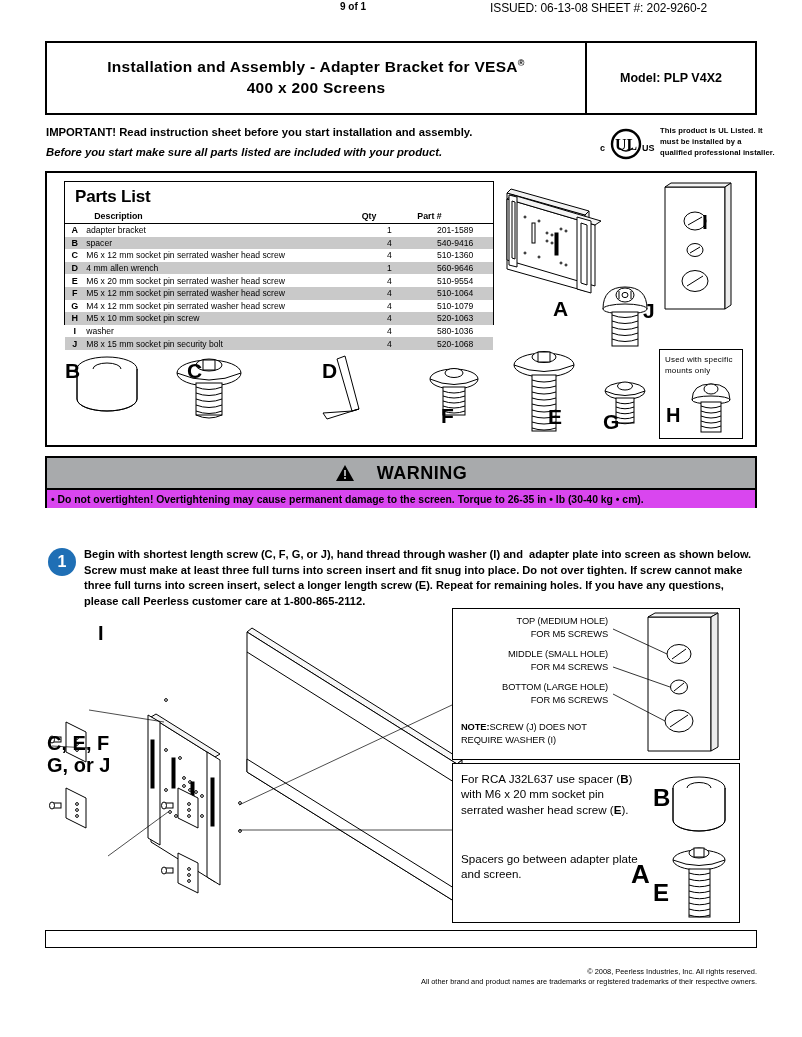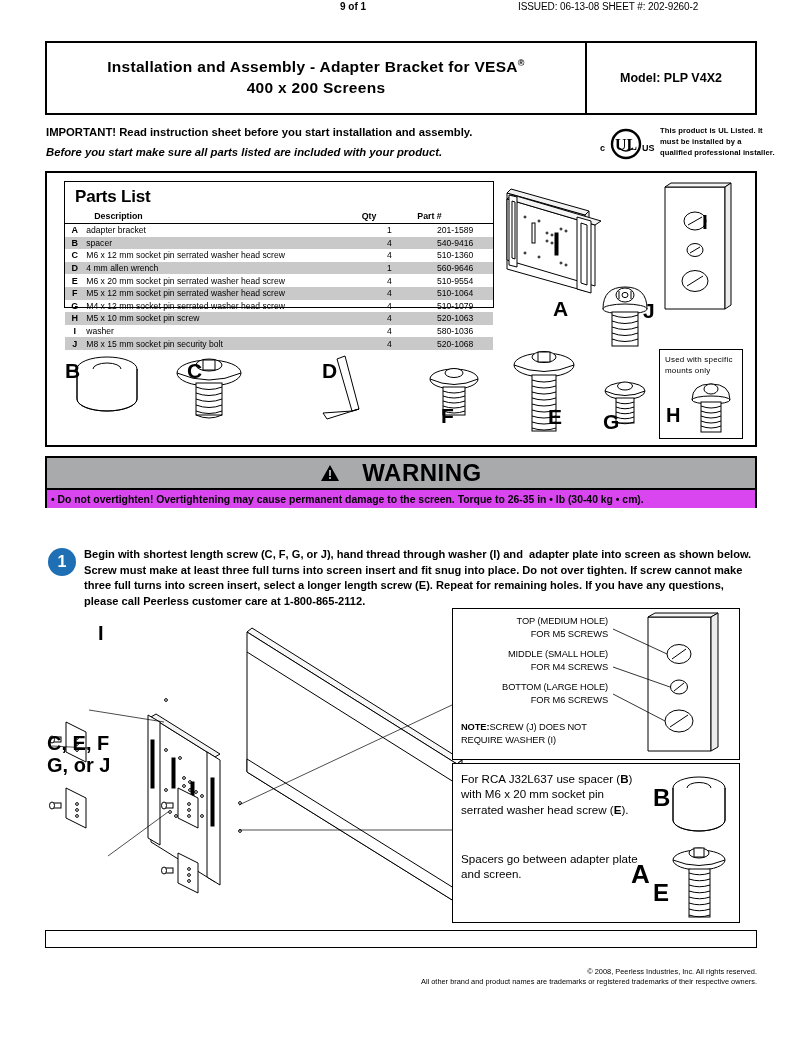--- a/index.html
+++ b/index.html
@@ -109,21 +109,21 @@
     left: 45px; top: 171px;
     width: 712px; height: 276px;
     border: 2px solid #000;
     box-sizing: border-box;
   }
 
   
   .parts-list-box {
     position: absolute;
     left: 17px; top: 8px;
-    width: 430px; height: 127px;
+    width: 430px; height: 144px;
     border: 1.5px solid #000;
     box-sizing: border-box;
     background: #fff;
   }
   .parts-list-title {
     font-size: 17px;
     font-weight: bold;
     padding: 5px 0 2px 10px;
     letter-spacing: -0.2px;
   }
@@ -195,21 +195,21 @@
     background: #a8aaac;
     border-bottom: 2px solid #000;
     display: flex;
     align-items: center;
     justify-content: center;
   }
   .warn-head-inner {
     display: flex;
     align-items: center;
     gap: 22px;
-    font-size: 24px;
+    font-size: 18px;
     font-weight: bold;
     letter-spacing: 0.5px;
   }
   .warn-tri { display:block; }
   .warn-body {
     height: 18px;
     display: flex;
     align-items: center;
     padding-left: 4px;
     font-size: 10.4px;
@@ -312,22 +312,22 @@
     box-sizing: border-box;
   }
   .foot-page {
     position: absolute;
     left: 340px; top: 1px;
     font-size: 10px;
     font-weight: bold;
   }
   .foot-issued {
     position: absolute;
-    left: 518px; top: 1px;
-    font-size: 10px;
+    left: 490px; top: 1px;
+    font-size: 12px;
     letter-spacing: -0.1px;
     white-space: nowrap;
   }
   .foot-visit {
     position: absolute;
     left: 45px; top: 952px;
     width: 712px;
     font-size: 10px;
     letter-spacing: 0.1px;
     white-space: nowrap;

